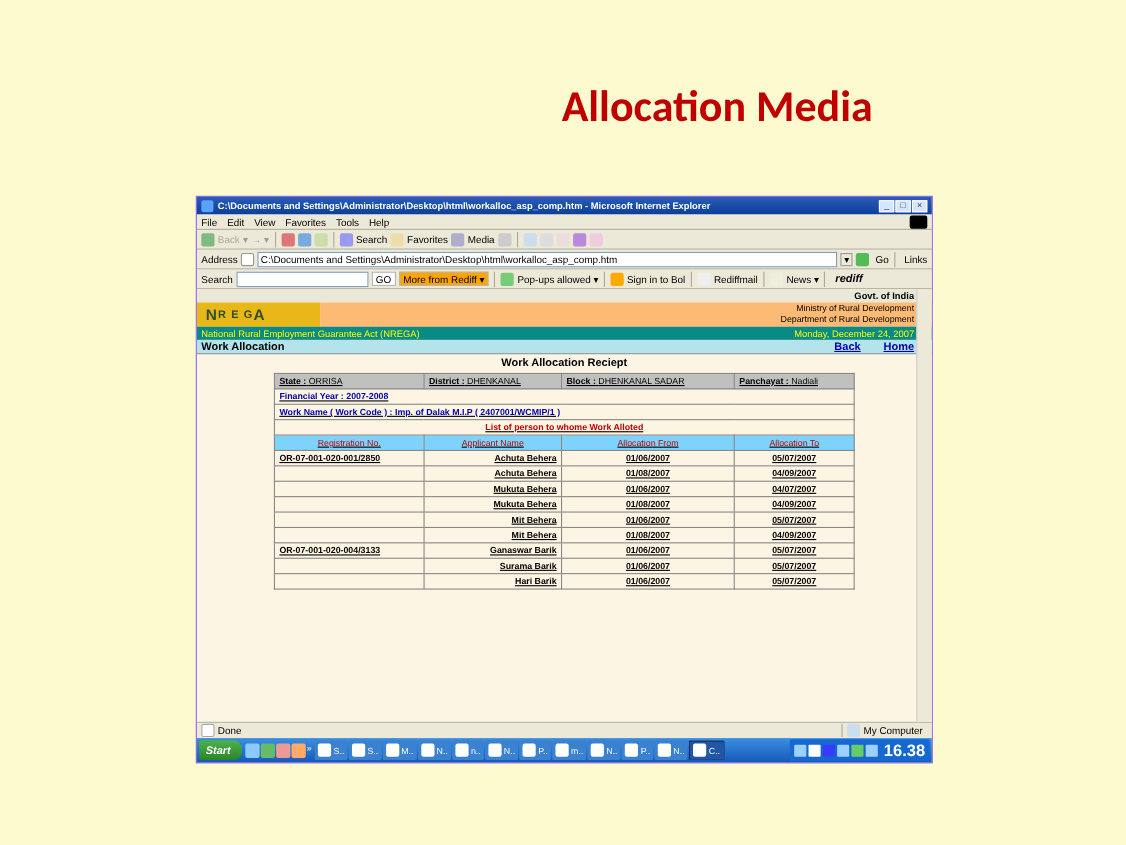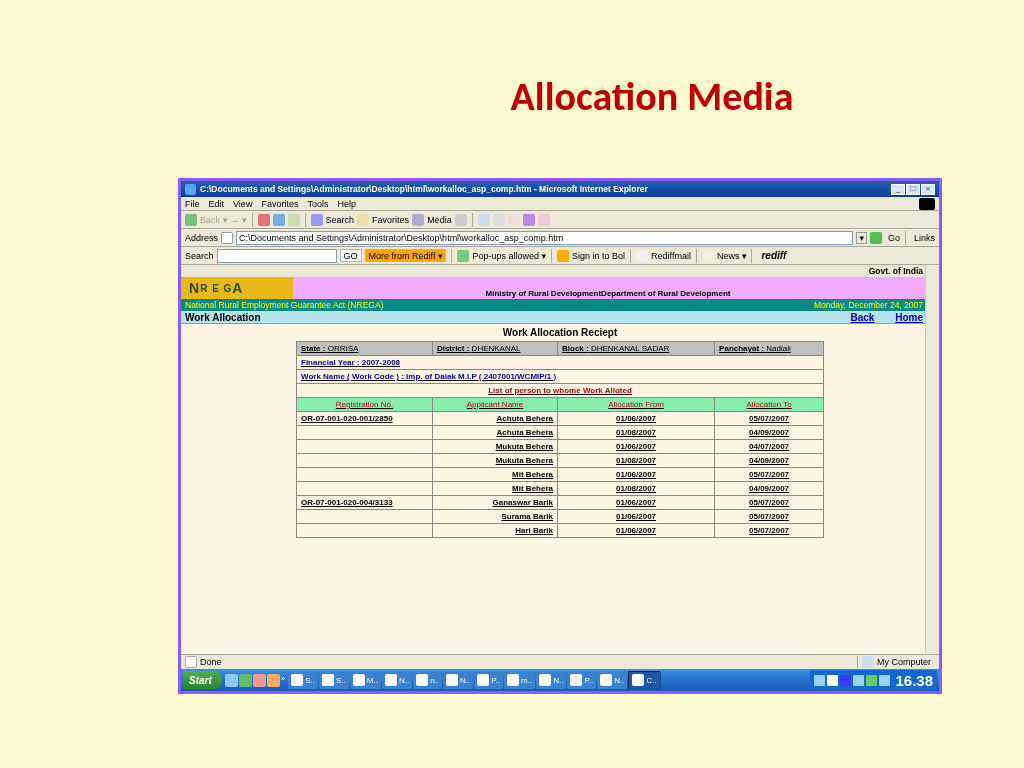--- a/index.html
+++ b/index.html
@@ -15,24 +15,24 @@
     font-family: Calibri, Arial, sans-serif;
     font-size: 40px;
     font-weight: bold;
     text-align: center;
     padding: 72px 0 10px 280px;
   }
   .browser-window {
     position: absolute;
     left: 178px;
     top: 178px;
-    width: 764px;
+    width: 670px;
     height: 516px;
     background: #ece9d8;
-    border: 3px solid #8b5cf6;
+    border: 1px solid #8b5cf6;
     display: flex;
     flex-direction: column;
     font-size: 9px;
   }
   .titlebar {
     background: linear-gradient(#2b5db4, #0a3e9d);
     color: #fff;
     display: flex;
     align-items: center;
     padding: 2px 4px;
@@ -169,27 +169,27 @@
     font-size: 14px;
     padding: 2px 8px;
     width: 112px;
     display: flex;
     align-items: center;
     letter-spacing: 1px;
   }
   .nrega-logo span.sm { font-size: 10px; }
   .header-right {
     flex: 1;
-    background: #f0abfc;
-    display: flex;
-    flex-direction: row;
+    background: #fdba74;
+    display: flex;
+    flex-direction: column;
     justify-content: center;
     align-items: flex-end;
     padding-right: 16px;
-    font-weight: bold;
+    font-weight: normal;
     font-size: 8px;
     line-height: 10px;
   }
   .act-bar {
     background: #0a8a84;
     color: #fffb00;
     display: flex;
     justify-content: space-between;
     padding: 1px 16px 1px 4px;
     font-size: 8.5px;
@@ -228,21 +228,21 @@
   .hdr-row td { background: #c0c0c0; }
   .hdr-row b { color: #000; }
   .fy-row td { color: #0000aa; font-weight: bold; }
   .wn-row td { color: #0000aa; font-weight: bold; }
   .list-title-row td {
     text-align: center;
     color: #c00000;
     font-weight: bold;
   }
   .col-headers th {
-    background: #86efac;
+    background: #7dd3fc;
     color: #c00000;
     text-align: center;
     font-weight: normal;
   }
   .data-row td {
     background: #fdf5e3;
     color: #000;
     font-weight: bold;
   }
   .data-row td:nth-child(1) { text-align: left; }

